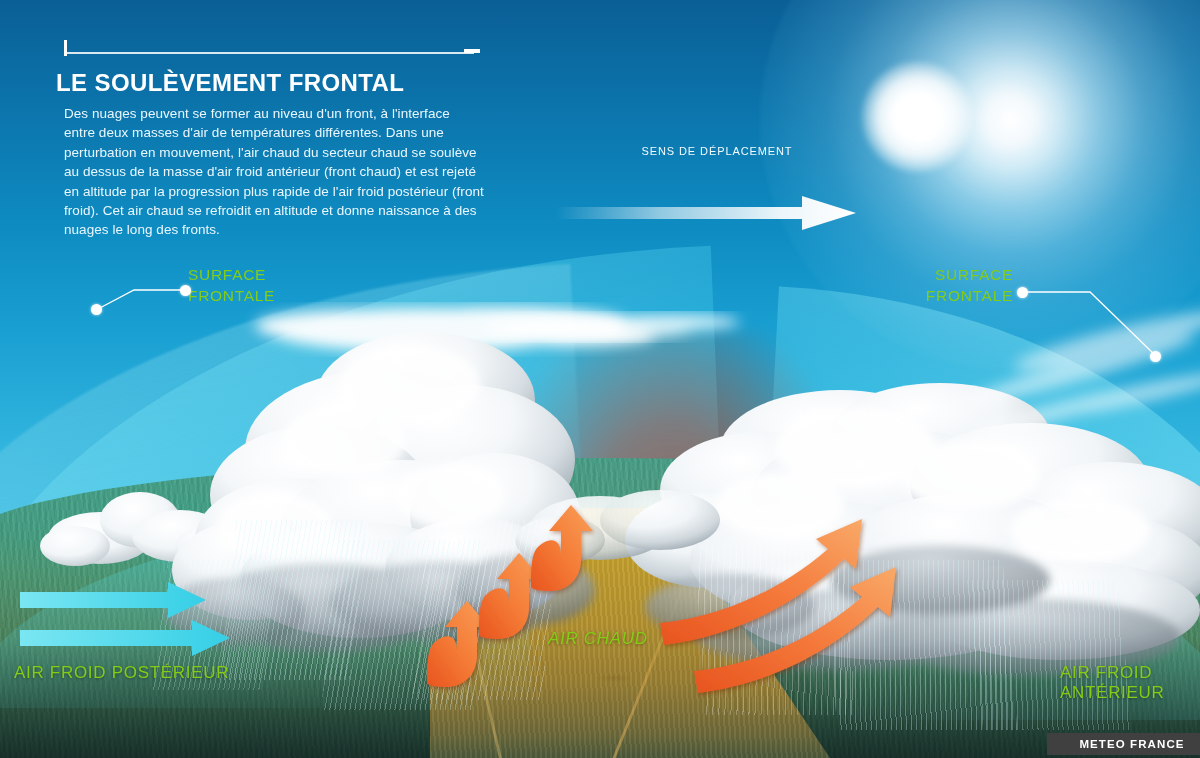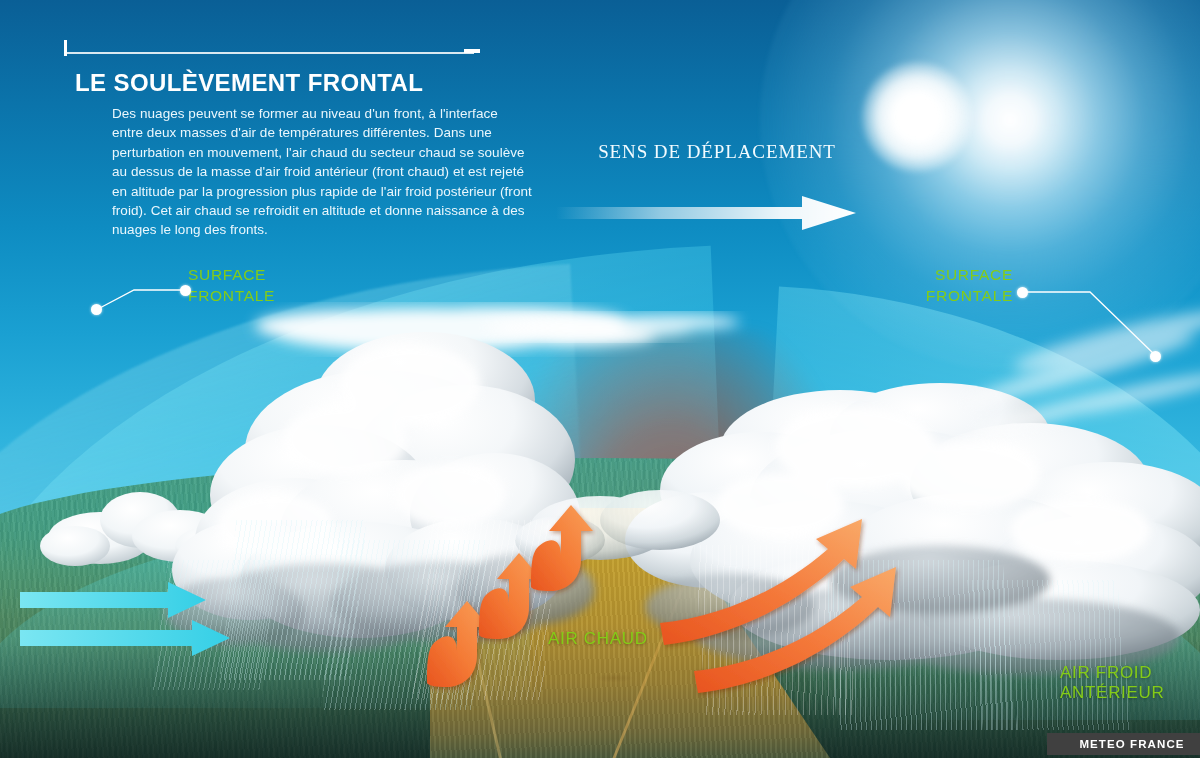--- a/index.html
+++ b/index.html
@@ -105,40 +105,40 @@
     background-image:repeating-linear-gradient(96deg,
       rgba(255,255,255,.55) 0 1px, rgba(255,255,255,0) 1px 6px);
     opacity:.6;}
   .rain.t{background-image:repeating-linear-gradient(94deg,
       rgba(215,245,250,.6) 0 1px, rgba(255,255,255,0) 1px 5px);}
 
   
   .hdr-rule{position:absolute;left:64px;top:52px;width:410px;height:2px;background:rgba(255,255,255,.85);}
   .hdr-tick{position:absolute;left:64px;top:40px;width:3px;height:16px;background:#fff;}
   .hdr-dash{position:absolute;left:464px;top:49px;width:16px;height:4px;background:#fff;}
-  .title{position:absolute;left:75px;top:69px;color:#fff;font-size:24px;font-weight:bold;
+  .title{position:absolute;left:56px;top:69px;color:#fff;font-size:24px;font-weight:bold;
     letter-spacing:.4px;}
   .body-copy{position:absolute;left:64px;top:104px;width:420px;color:#eaf7fd;
-    font-size:13.5px;line-height:19.4px;letter-spacing:.05px;margin-left:48px;}
+    font-size:13.5px;line-height:19.4px;letter-spacing:.05px;}
 
   
   .move-title{position:absolute;left:552px;top:140px;width:330px;text-align:center;
-    color:#f2fbff;font-size:19px;line-height:23px;letter-spacing:.9px;font-family:Liberation Serif, serif;}
+    color:#f2fbff;font-size:11px;line-height:23px;letter-spacing:.9px;}
   .move-arrow{position:absolute;left:556px;top:196px;width:300px;height:34px;}
 
   
   .lbl{position:absolute;color:#84cc16;}
   .lbl-surface-l{left:188px;top:264px;font-size:15.5px;line-height:21px;letter-spacing:.7px;text-align:left;}
   .lbl-surface-r{left:913px;top:264px;font-size:15.5px;line-height:21px;letter-spacing:.7px;text-align:right;width:100px;}
   .lbl-cold-l{left:14px;top:663px;font-size:17px;letter-spacing:.7px;
     text-shadow:0 1px 3px rgba(0,0,0,.35);}
   .lbl-cold-r{left:1060px;top:663px;font-size:17px;letter-spacing:.7px;
     text-shadow:0 1px 3px rgba(0,0,0,.35);}
   .lbl-warm{left:548px;top:629px;font-size:17px;letter-spacing:.7px;
-    text-shadow:0 1px 3px rgba(0,0,0,.35);}
+    text-shadow:0 1px 3px rgba(0,0,0,.35);font-style:italic;}
 
   .dot{position:absolute;width:11px;height:11px;border-radius:50%;background:#fff;
     box-shadow:0 0 3px rgba(255,255,255,.8);}
 
   
   .logo{position:absolute;left:1047px;top:733px;width:170px;height:22px;background:#404040;
     display:flex;align-items:center;justify-content:center;
     color:#fff;font-size:11.5px;font-weight:bold;letter-spacing:1.1px;}
 
   svg{display:block;overflow:visible;}
@@ -437,18 +437,19 @@
   <div class="lbl lbl-surface-r">
     <div>SURFACE</div>
     <div>FRONTALE</div>
   </div>
   <svg style="position:absolute;left:1022px;top:288px;" width="140" height="72">
     <polyline points="4,4 68,4 134,68" fill="none" stroke="#ffffff" stroke-width="1.3"></polyline>
   </svg>
   <div class="dot" style="left:1017px;top:287px;"></div>
   <div class="dot" style="left:1150px;top:351px;"></div>
 
+  <div class="lbl lbl-cold-l">AIR FROID POSTÉRIEUR</div>
   <div class="lbl lbl-warm">AIR CHAUD</div>
   <div class="lbl lbl-cold-r">AIR FROID ANTÉRIEUR</div>
 
   <div class="logo">METEO FRANCE</div>
 
 </div>
 
 </body></html>

